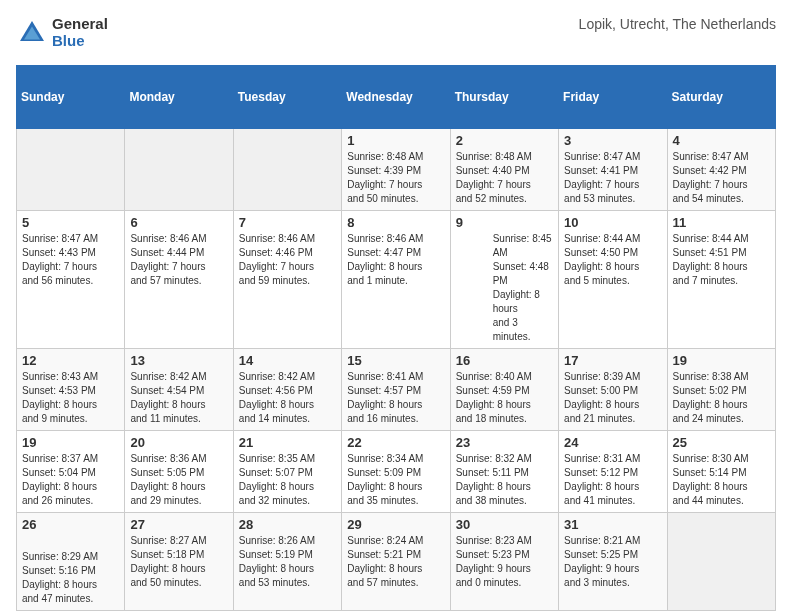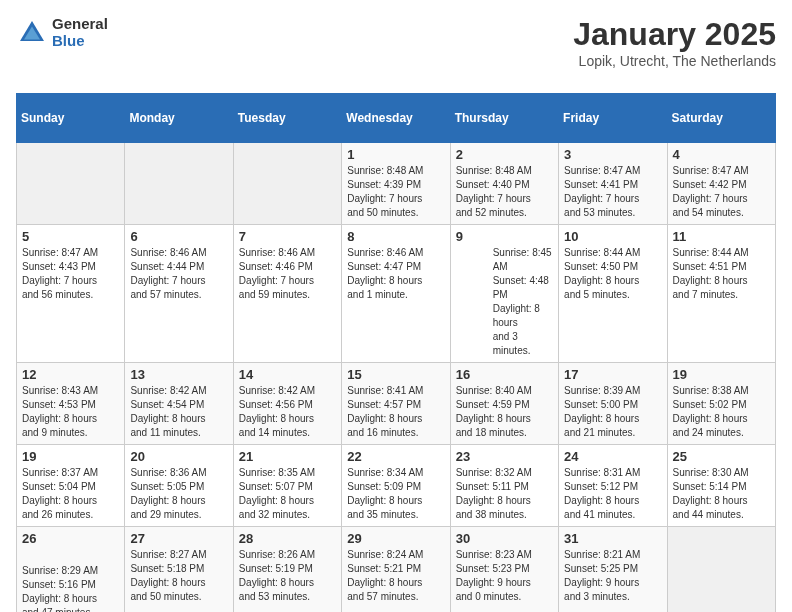--- a/index.html
+++ b/index.html
@@ -7,21 +7,21 @@
       font-family: Arial, sans-serif;
       background: #fff;
       width: 792px;
       min-height: 612px;
       padding: 16px;
     }
     .header {
       display: flex;
       align-items: flex-start;
       justify-content: space-between;
-      margin-bottom: 24px;
+      margin-bottom: 16px;
     }
     .logo {
       display: flex;
       align-items: center;
       gap: 4px;
     }
     .logo-text {
       display: flex;
       flex-direction: column;
       line-height: 1.1;
@@ -53,21 +53,21 @@
       color: #555;
     }
     table {
       width: 100%;
       border-collapse: collapse;
       font-size: 10.5px;
     }
     thead tr th {
       background-color: #2a6db5;
       color: #fff;
-      padding: 17px 4px;
+      padding: 24px 4px;
       text-align: left;
       font-size: 12px;
       font-weight: bold;
       border: 1px solid #2a6db5;
     }
     tbody tr td {
       border: 1px solid #ccc;
       vertical-align: top;
       padding: 4px 5px;
       width: 108px;
@@ -103,21 +103,20 @@
     <svg class="logo-icon" viewBox="0 0 40 40">
       <polygon points="20,5 35,30 5,30" fill="#2a6db5"></polygon>
       <polygon points="20,12 30,28 10,28" fill="#5a9fd4"></polygon>
     </svg>
     <div class="logo-text">
       <span class="logo-general">General</span>
       <span class="logo-blue">Blue</span>
     </div>
   </div>
   <div class="title-block">
-    <div class="main-title">January 2025</div>
     <div class="subtitle">Lopik, Utrecht, The Netherlands</div>
   </div>
 </div>
 
 <table>
   <thead>
     <tr>
     <th>Sunday</th>
         <th>Monday</th>
         <th>Tuesday</th>

